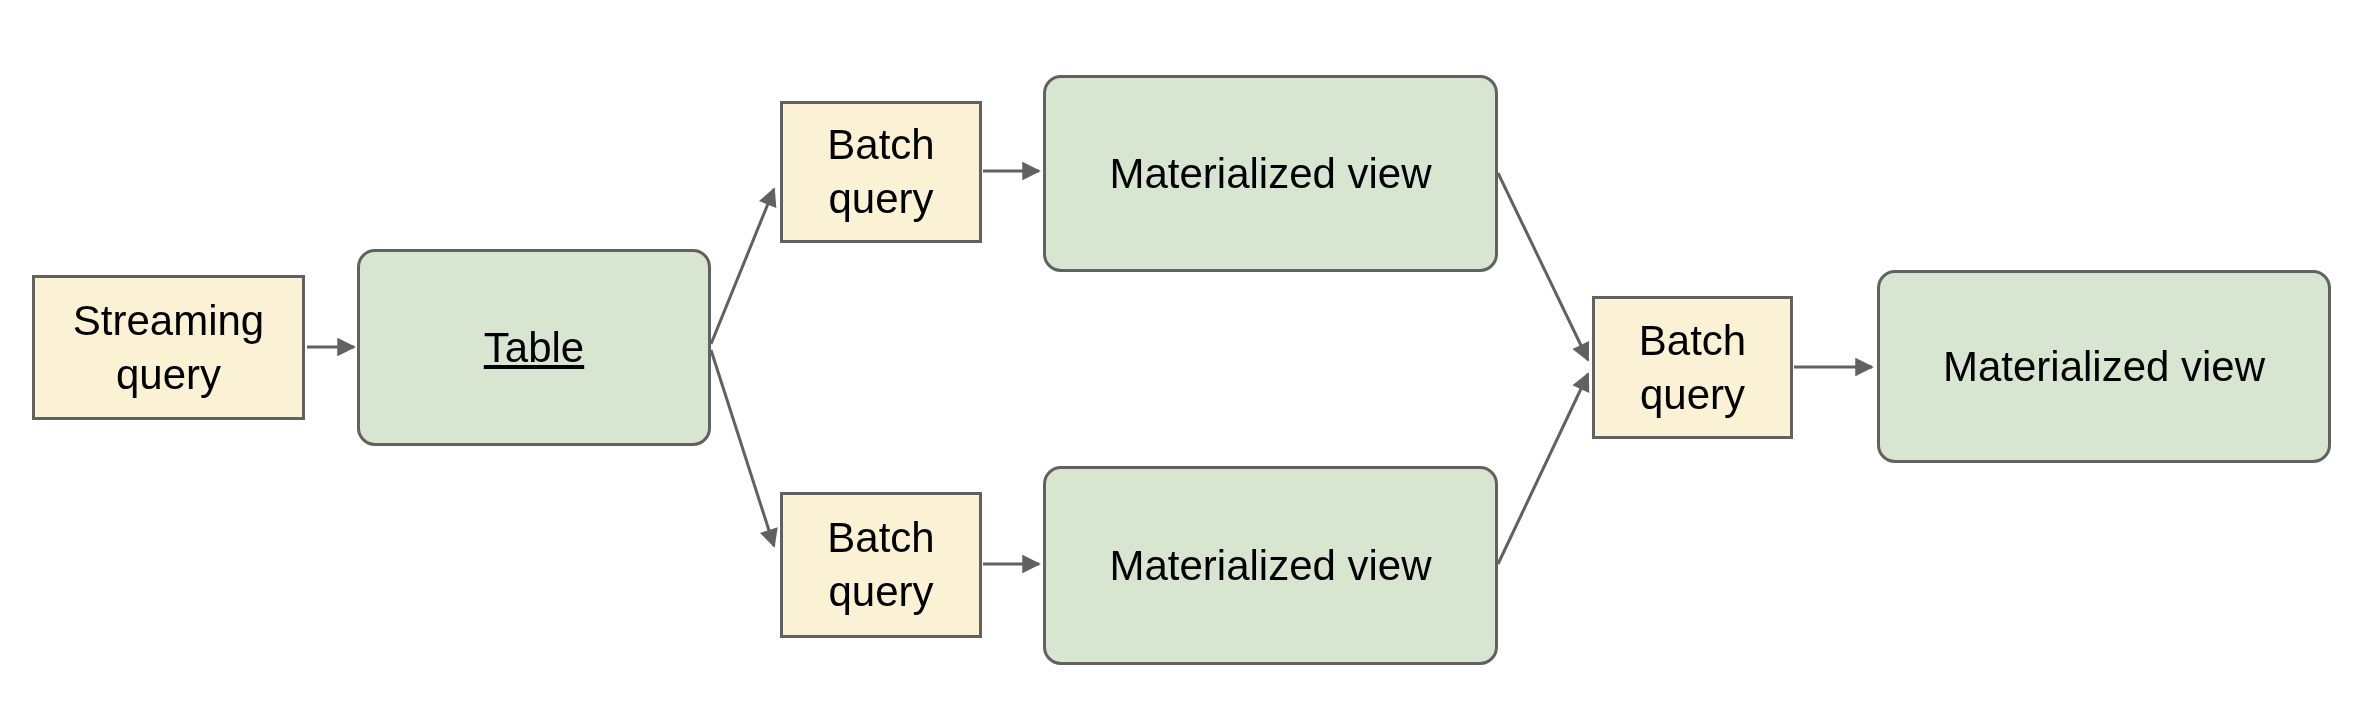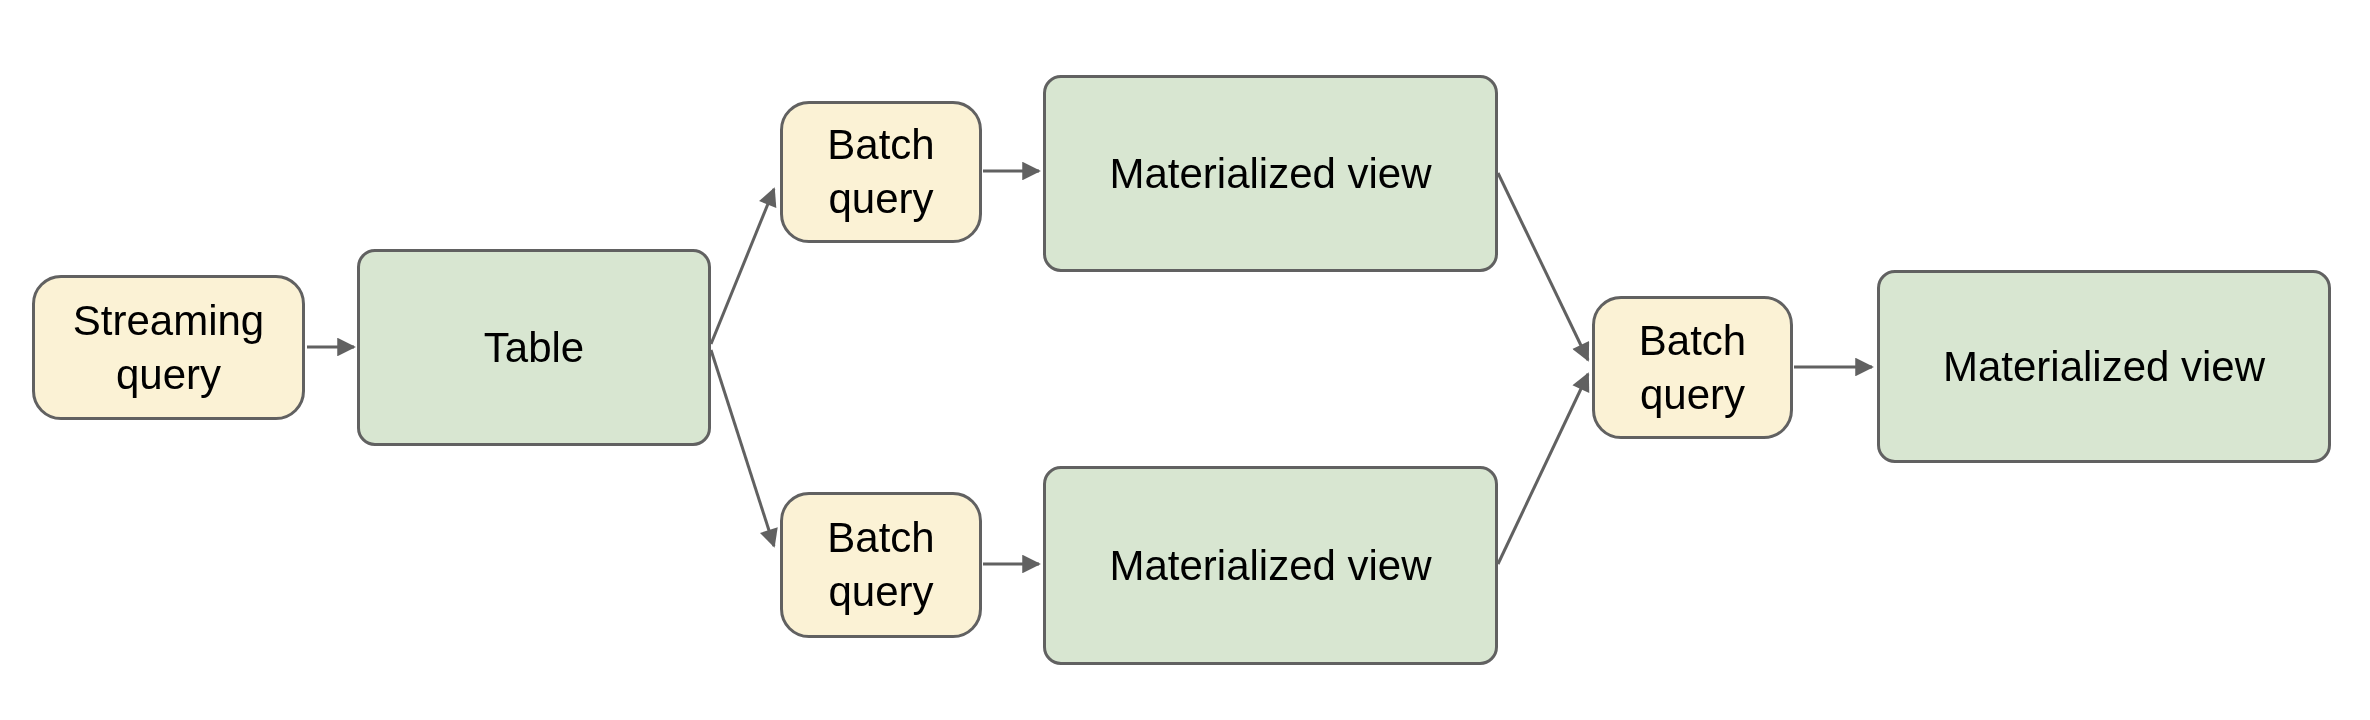--- a/index.html
+++ b/index.html
@@ -47,21 +47,20 @@
     color: var(--text, #000000);
     font-size: 42px;
     line-height: 1.28;
   }
   .node .label {
     max-width: 100%;
     padding: 0 4px;
   }
   .node.query {
     background: var(--query-fill, #fbf2d5);
-    border-radius: 29px;
   }
   .node.view {
     background: var(--view-fill, #d8e6d1);
     border-radius: 18px;
   }
 </style>
 </head>
 <body>
 
 <div class="canvas">
@@ -79,21 +78,21 @@
     <line class="edge" x1="983" y1="564" x2="1039" y2="564" marker-end="url(#arrow)"></line>
     <line class="edge" x1="1498" y1="173" x2="1588" y2="360" marker-end="url(#arrow)"></line>
     <line class="edge" x1="1498" y1="564" x2="1588" y2="374" marker-end="url(#arrow)"></line>
     <line class="edge" x1="1794" y1="367" x2="1872" y2="367" marker-end="url(#arrow)"></line>
   </svg>
 
   <div class="node query" style="left:32px; top:275px; width:273px; height:145px;">
     <span class="label">Streaming query</span>
   </div>
 
-  <div class="node view" style="left:357px; top:249px; width:354px; height:197px;">
+  <div class="node view" style="left:357px; top:249px; width:354px; height:197px;text-decoration:underline;">
     <span class="label">Table</span>
   </div>
 
   <div class="node query" style="left:780px; top:101px; width:202px; height:142px;">
     <span class="label">Batch query</span>
   </div>
 
   <div class="node view" style="left:1043px; top:75px; width:455px; height:197px;">
     <span class="label">Materialized view</span>
   </div>

